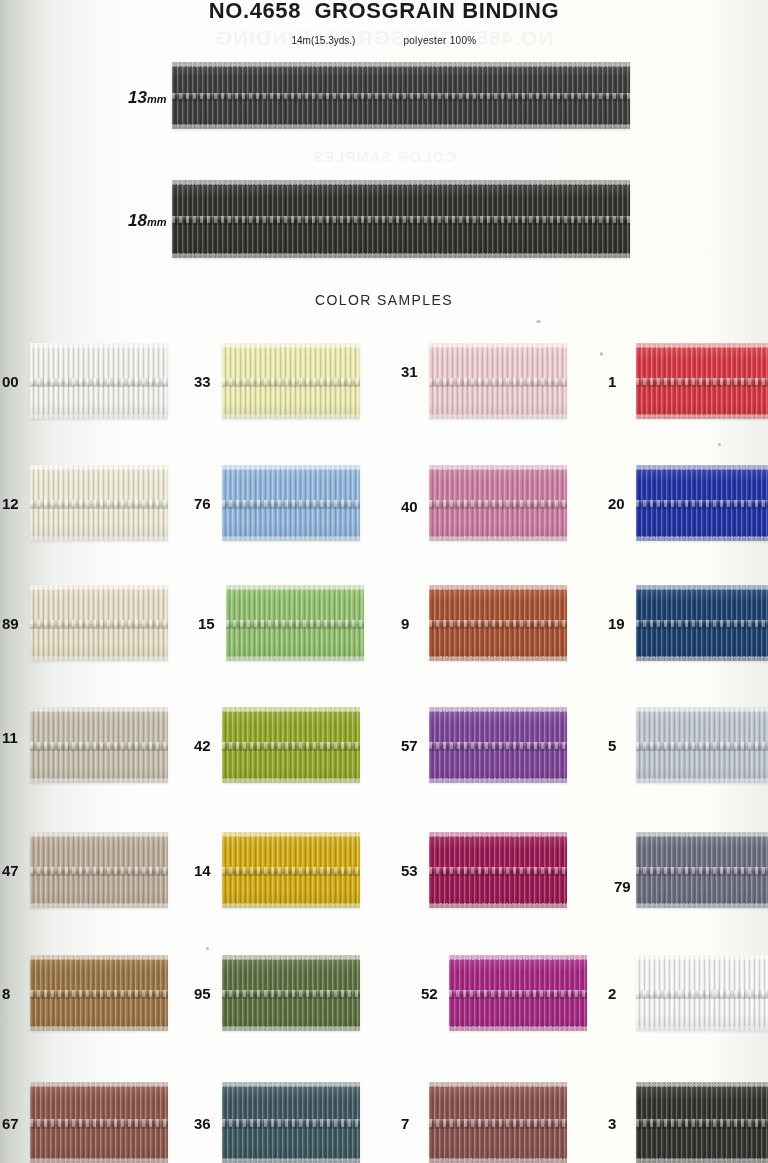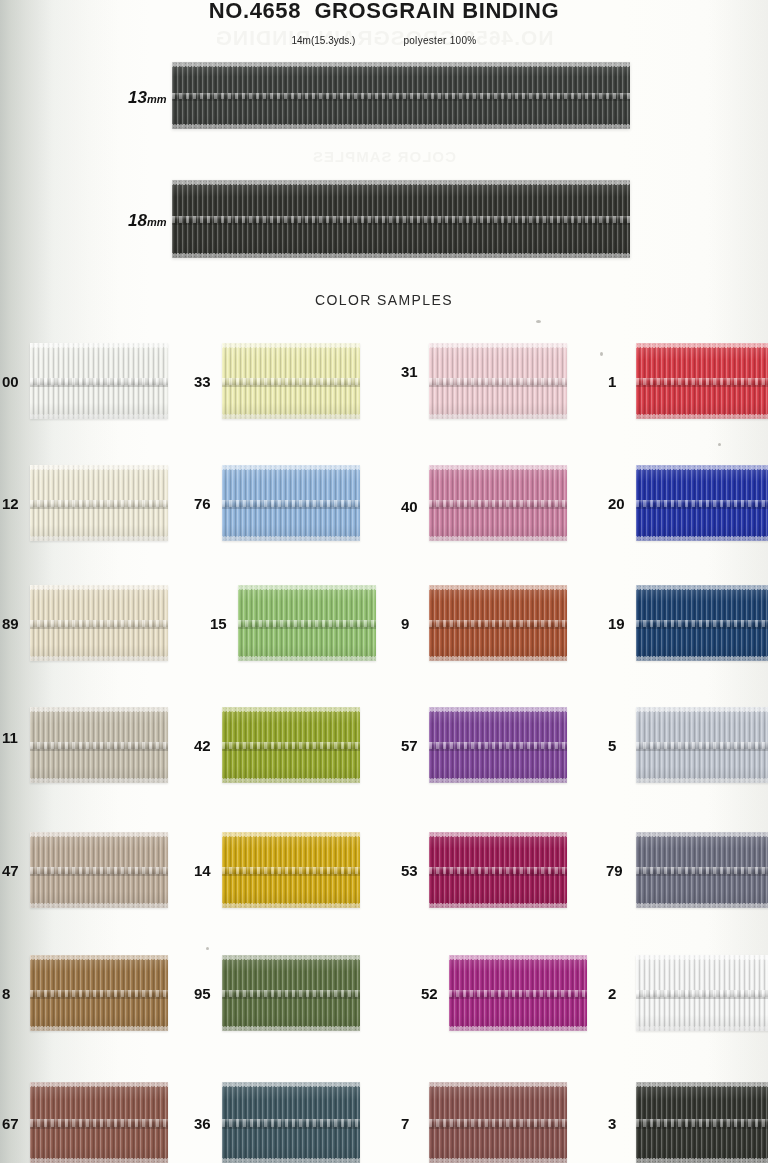--- a/index.html
+++ b/index.html
@@ -357,21 +357,21 @@
         <div class="num" style="left: 2px;">89</div>
         <div class="chip ribbon" style="background: rgb(233, 224, 200); height: 76px;">
           <div class="ribs"></div>
           <div class="seam"></div>
           <div class="seam2"></div>
           <div class="scallop-top"></div>
           <div class="scallop-bot"></div>
           <div class="sheen"></div>
         </div>
       </div>
-      <div class="swatch" style="left: 208px; top: 585px; width: 172px; height: 76px;">
+      <div class="swatch" style="left: 196px; top: 585px; width: 172px; height: 76px;">
         <div class="num" style="left: 2px;">15</div>
         <div class="chip ribbon" style="background: rgb(148, 196, 114); height: 76px;">
           <div class="ribs"></div>
           <div class="seam"></div>
           <div class="seam2"></div>
           <div class="scallop-top"></div>
           <div class="scallop-bot"></div>
           <div class="sheen"></div>
         </div>
       </div>
@@ -468,21 +468,21 @@
         <div class="chip ribbon" style="background: rgb(157, 27, 85); height: 76px;">
           <div class="ribs"></div>
           <div class="seam"></div>
           <div class="seam2"></div>
           <div class="scallop-top"></div>
           <div class="scallop-bot"></div>
           <div class="sheen"></div>
         </div>
       </div>
       <div class="swatch" style="left: 606px; top: 832px; width: 172px; height: 76px;">
-        <div class="num" style="left: 0;">79</div>
+        <div class="num" style="left: 8px; margin-top: 16px;">79</div>
         <div class="chip ribbon" style="background: rgb(111, 113, 131); height: 76px;">
           <div class="ribs"></div>
           <div class="seam"></div>
           <div class="seam2"></div>
           <div class="scallop-top"></div>
           <div class="scallop-bot"></div>
           <div class="sheen"></div>
         </div>
       </div>
       <div class="swatch" style="left: 0px; top: 955px; width: 172px; height: 76px;">

